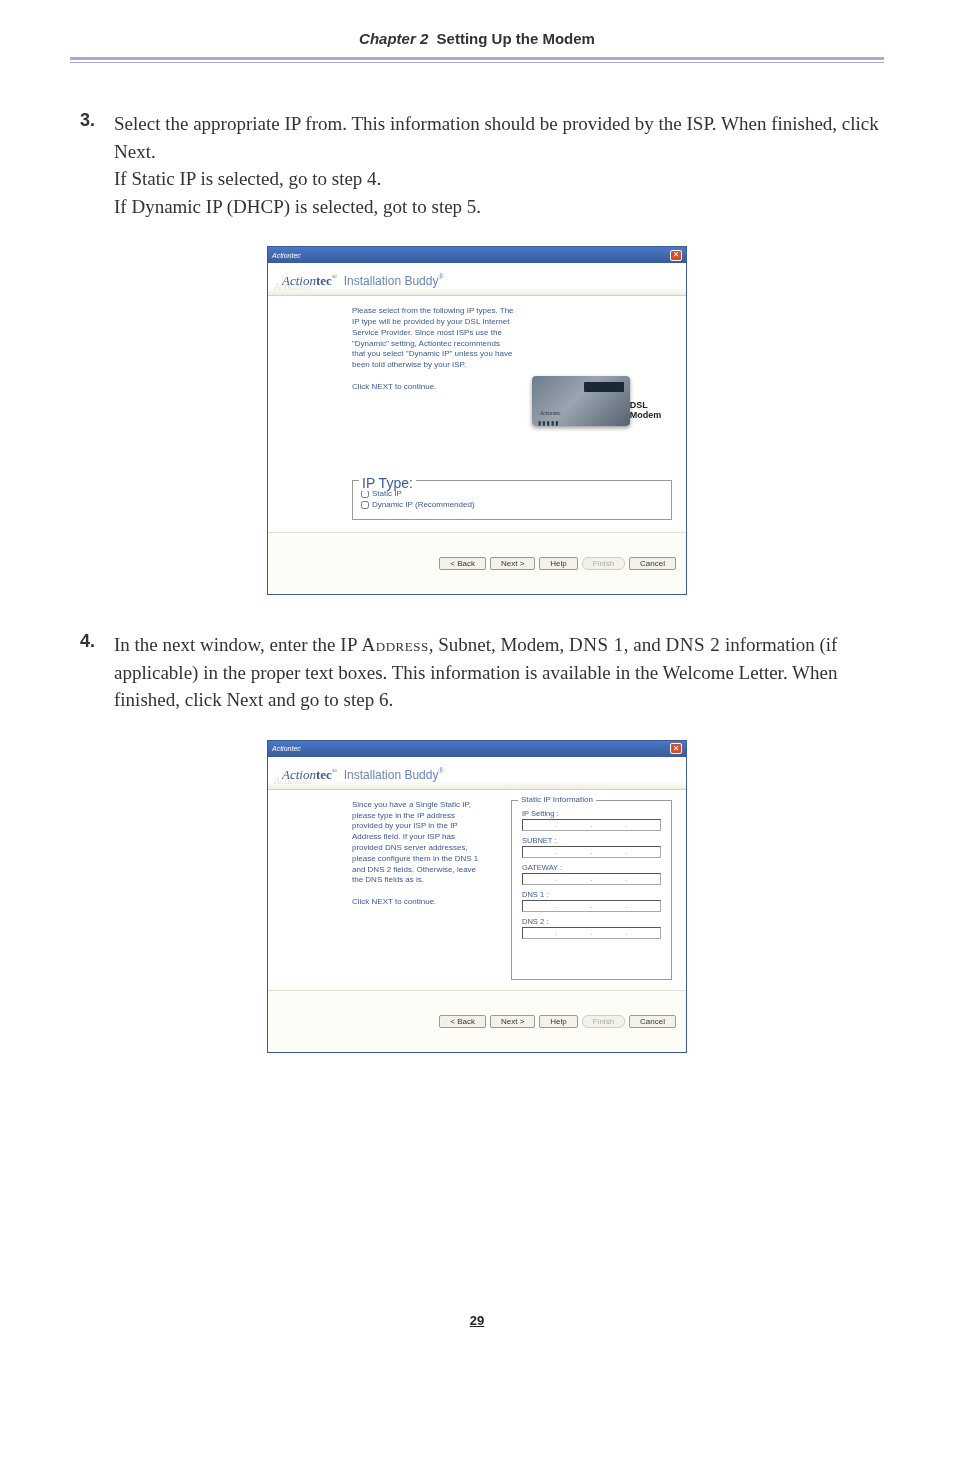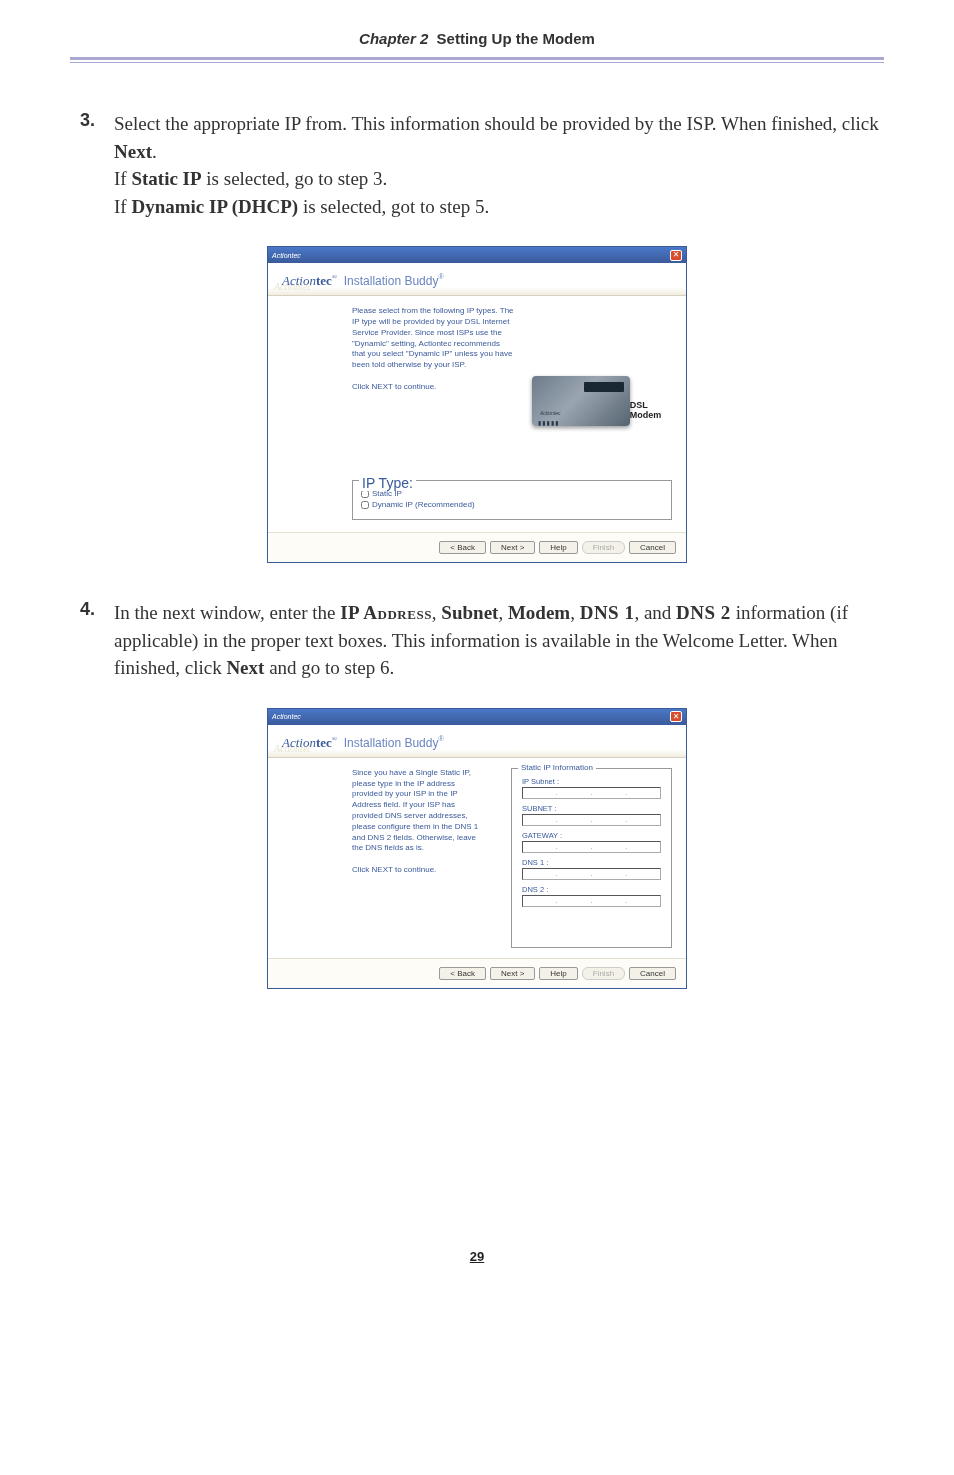--- a/index.html
+++ b/index.html
@@ -36,21 +36,21 @@
     font-weight: bold;
     font-size: 18px;
     width: 34px;
     flex-shrink: 0;
   }
   .step-body {
     font-size: 19px;
     line-height: 1.45;
     color: #333;
   }
-  .step-body .bold { font-weight: bold; }
+  .step-body .bold { font-weight: normal; }
   .step-body .sc { font-variant: small-caps; letter-spacing: 0.5px; }
   .dialog-wrap {
     display: flex;
     justify-content: center;
     margin: 16px 0 36px 0;
   }
   .dialog {
     width: 420px;
     border: 1px solid #3a5a9a;
     background: #fff;
@@ -160,21 +160,21 @@
     padding: 0 3px;
     font-size: 14px;
     color: #3a5a9a;
   }
   .ip-type-box label { display: block; margin: 2px 0; color: #3a5a9a; }
   .ip-type-box input { margin-right: 3px; vertical-align: middle; width: 8px; height: 8px; }
   .dialog-buttons {
     display: flex;
     justify-content: flex-end;
     gap: 4px;
-    padding: 8px 10px;
+    padding: 24px 10px;
     border-top: 1px solid #e4e0d0;
     background: #fdfcf7;
   }
   .dbtn {
     font-size: 8px;
     padding: 1px 10px;
     background: #f4f2e8;
     border: 1px solid #999;
     border-radius: 2px;
     color: #333;
@@ -231,21 +231,21 @@
 <div class="chapter-header">
   <span class="chapter-label">Chapter 2</span>&nbsp;&nbsp;<span class="chapter-title">Setting Up the Modem</span>
 </div>
 
 <ol class="steps">
 
   <li>
     <div class="step-num">3.</div>
     <div class="step-body">
       <span>Select the appropriate IP from. This information should be provided by the ISP. When finished, click </span><span class="bold">Next</span><span>.</span><br>
-      <span>If </span><span class="bold">Static IP</span><span> is selected, go to step 3.</span><br>
+      <span>If </span><span class="bold">Static IP</span><span> is selected, go to step 4.</span><br>
       <span>If </span><span class="bold">Dynamic IP (DHCP)</span><span> is selected, got to step 5.</span>
     </div>
   </li>
 </ol>
 
 <div class="dialog-wrap">
   <div class="dialog">
     <div class="titlebar">
       <span class="titlebar-text">Actiontec</span>
       <div class="close-btn">✕</div>
@@ -303,21 +303,21 @@
       <span class="subtitle">&nbsp;<span>Installation Buddy</span><span class="reg">®</span></span>
       <div class="ghost">Actiontec</div>
     </div>
     <div class="dialog-body2">
       <div class="dialog-left" style="white-space: pre-line;">Since you have a Single Static IP, please type in the IP address provided by your ISP in the IP Address field. If your ISP has provided DNS server addresses, please configure them in the DNS 1 and DNS 2 fields. Otherwise, leave the DNS fields as is.
 
 Click NEXT to continue.</div>
       <div class="form-fields">
         <span class="legend">Static IP Information</span>
         <div class="field-row">
-          <span class="flabel">IP Subnet :</span>
+          <span class="flabel">IP Setting :</span>
           <div class="ip-input">
               <span class="seg"></span>
               <span class="dot">.</span>
               <span class="seg"></span>
               <span class="dot">.</span>
               <span class="seg"></span>
               <span class="dot">.</span>
               <span class="seg"></span>
             </div>
         </div>

